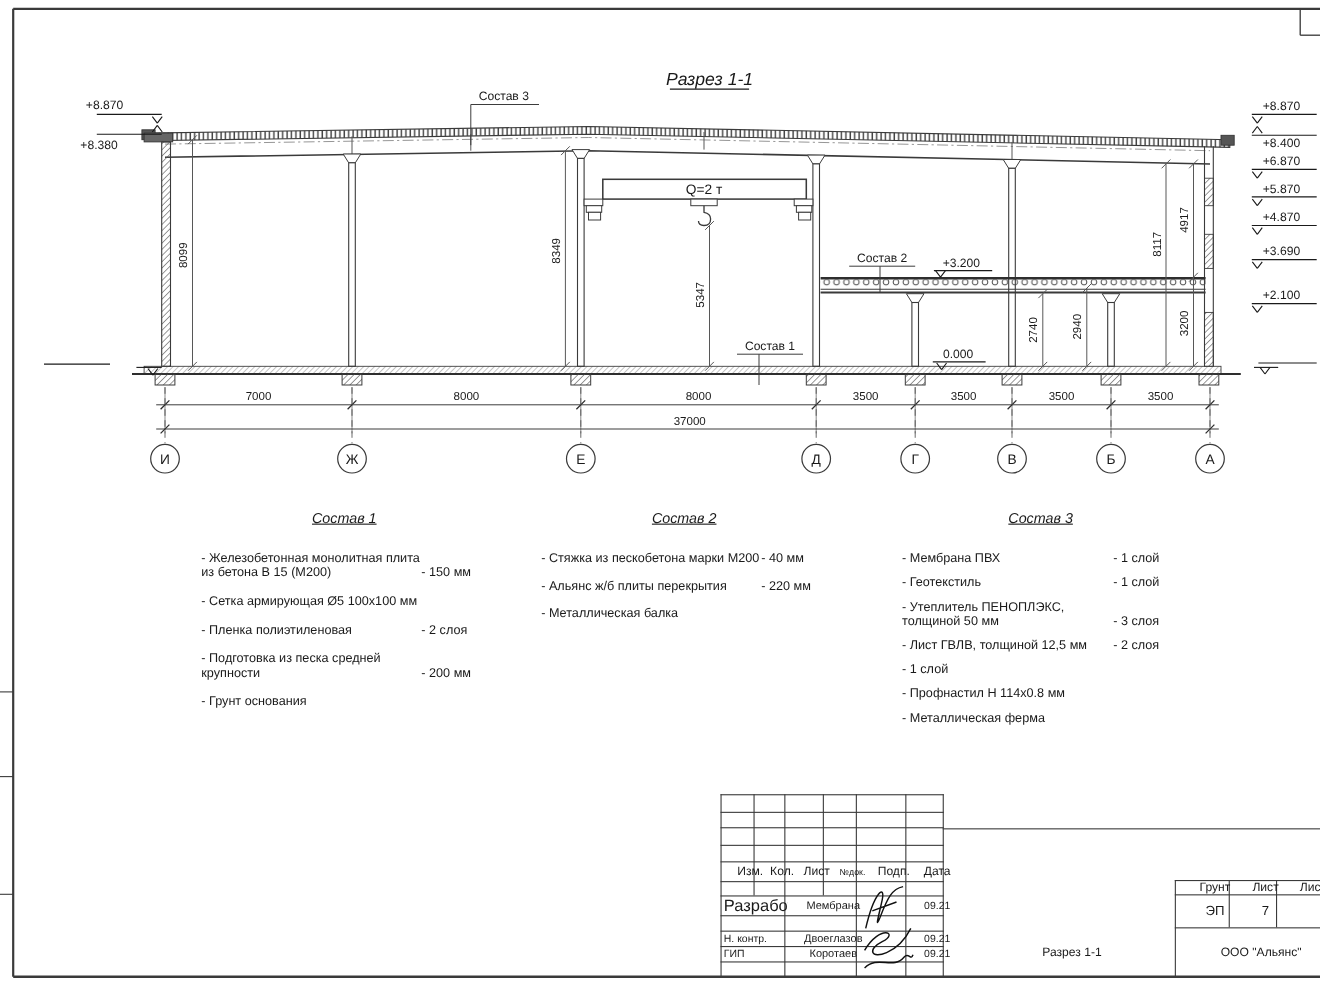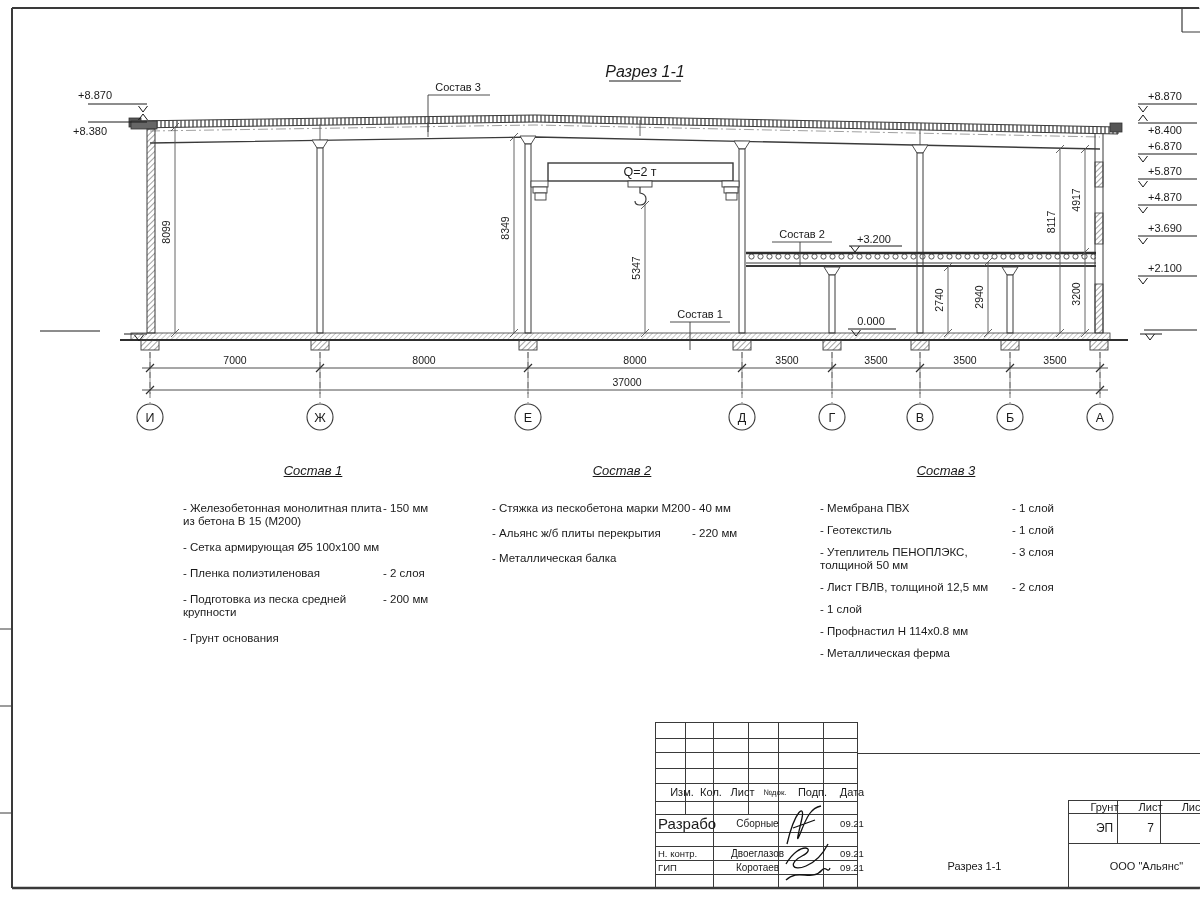--- a/index.html
+++ b/index.html
@@ -1,26 +1,26 @@
 <!DOCTYPE html>
 <html><head>
 <meta charset="utf-8">
 <style>
   html,body{margin:0;padding:0;background:#fff;}
   #sheet{position:relative;width:1200px;height:900px;background:#fff;overflow:hidden;
-         font-family:"Liberation Sans",sans-serif;color:#1a1a1a;border-radius:12px;}
+         font-family:"Liberation Sans",sans-serif;color:#1a1a1a;}
   svg text{font-family:"Liberation Sans",sans-serif;fill:#1a1a1a;}
   .dim{font-size:10.5px;}
   .elev{font-size:11px;}
   .axis{font-size:12.5px;}
   .callout{font-size:11px;}
   
   .comp{position:absolute;font-size:11.5px;line-height:13px;}
   .comp-title{font-style:italic;font-size:13px;text-align:center;text-decoration:underline;margin-bottom:25px;}
-  .comp-item{display:flex;align-items:flex-start;}
+  .comp-item{display:flex;align-items:flex-end;}
   .ci-text{flex:1;white-space:pre-line;}
   .ci-val{width:60px;flex:none;}
   .m12{margin-bottom:12px;} .m9{margin-bottom:9px;} .m13{margin-bottom:13px;}
   
   #stamp{position:absolute;left:655px;top:722px;width:546px;height:166px;font-size:11px;}
   .hl{position:absolute;height:1.4px;background:#3a3a3a;}
   .vl{position:absolute;width:1.4px;background:#3a3a3a;}
   .cell{position:absolute;display:flex;align-items:center;justify-content:center;overflow:hidden;white-space:nowrap;padding-left:12px;}
   .cl{justify-content:flex-start;padding-left:3px;}
 </style>
@@ -386,21 +386,21 @@
   <div class="vl" style="left:505px;top:78px;height:43px"></div>
 
   <span class="cell" style="left:0;top:61px;width:30px;height:18px">Изм.</span>
   <span class="cell" style="left:30px;top:61px;width:28px;height:18px">Кол.</span>
   <span class="cell" style="left:58px;top:61px;width:35px;height:18px">Лист</span>
   <span class="cell" style="left:93px;top:61px;width:30px;height:18px;font-size:8px">№док.</span>
   <span class="cell" style="left:123px;top:61px;width:45px;height:18px">Подп.</span>
   <span class="cell" style="left:168px;top:61px;width:34px;height:18px">Дата</span>
 
   <span class="cell cl" style="left:0;top:92px;width:58px;height:18px;font-size:15px">Разработал</span>
-  <span class="cell" style="left:58px;top:92px;width:65px;height:18px;font-size:10px">Сборные</span>
+  <span class="cell" style="left:58px;top:92px;width:65px;height:18px;font-size:10px">Мембрана</span>
   <span class="cell" style="left:168px;top:92px;width:34px;height:18px;font-size:9.5px">09.21</span>
   <span class="cell cl" style="left:0;top:124px;width:58px;height:14px;font-size:9.5px">Н. контр.</span>
   <span class="cell" style="left:58px;top:124px;width:65px;height:14px;font-size:10px">Двоеглазов</span>
   <span class="cell" style="left:168px;top:124px;width:34px;height:14px;font-size:9.5px">09.21</span>
   <span class="cell cl" style="left:0;top:138px;width:58px;height:14px;font-size:9.5px">ГИП</span>
   <span class="cell" style="left:58px;top:138px;width:65px;height:14px;font-size:10px">Коротаев</span>
   <span class="cell" style="left:168px;top:138px;width:34px;height:14px;font-size:9.5px">09.21</span>
 
   <svg style="position:absolute;left:126px;top:78px" width="46" height="50">
     <path d="M6,44 C14,10 24,4 21,18 C18,32 14,46 19,34 C26,16 30,8 40,6 M12,28 L34,20" fill="none" stroke="#111" stroke-width="1.3"></path>

